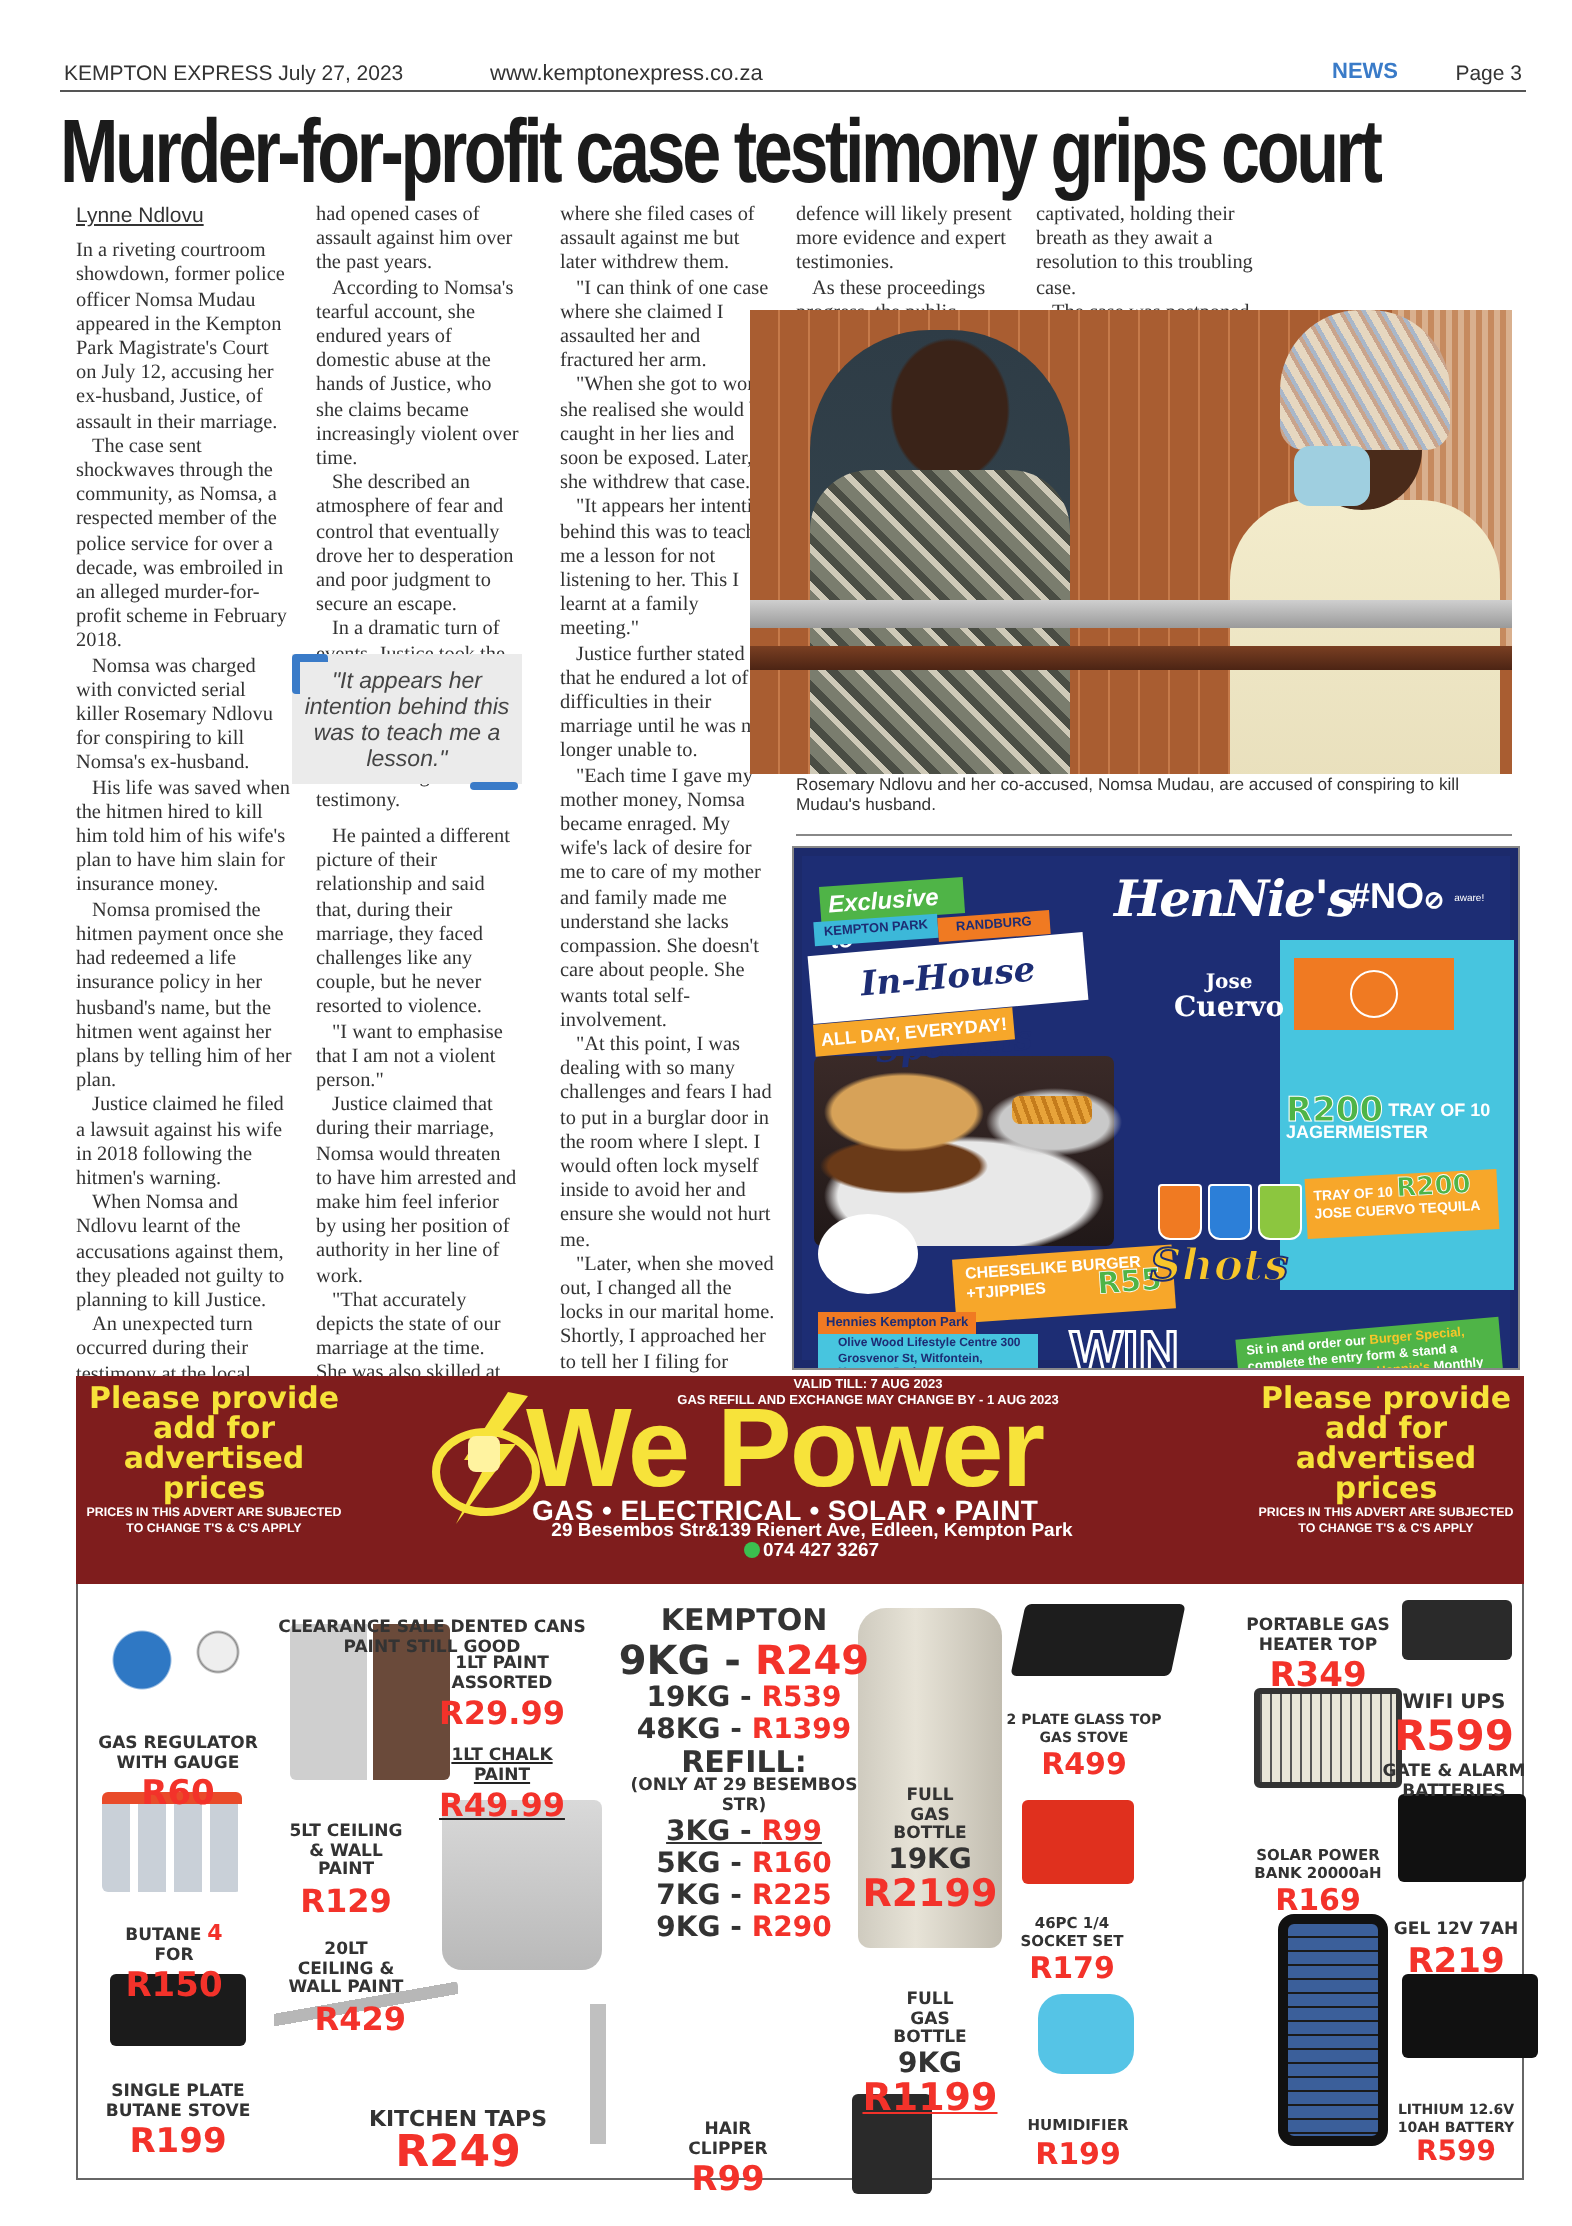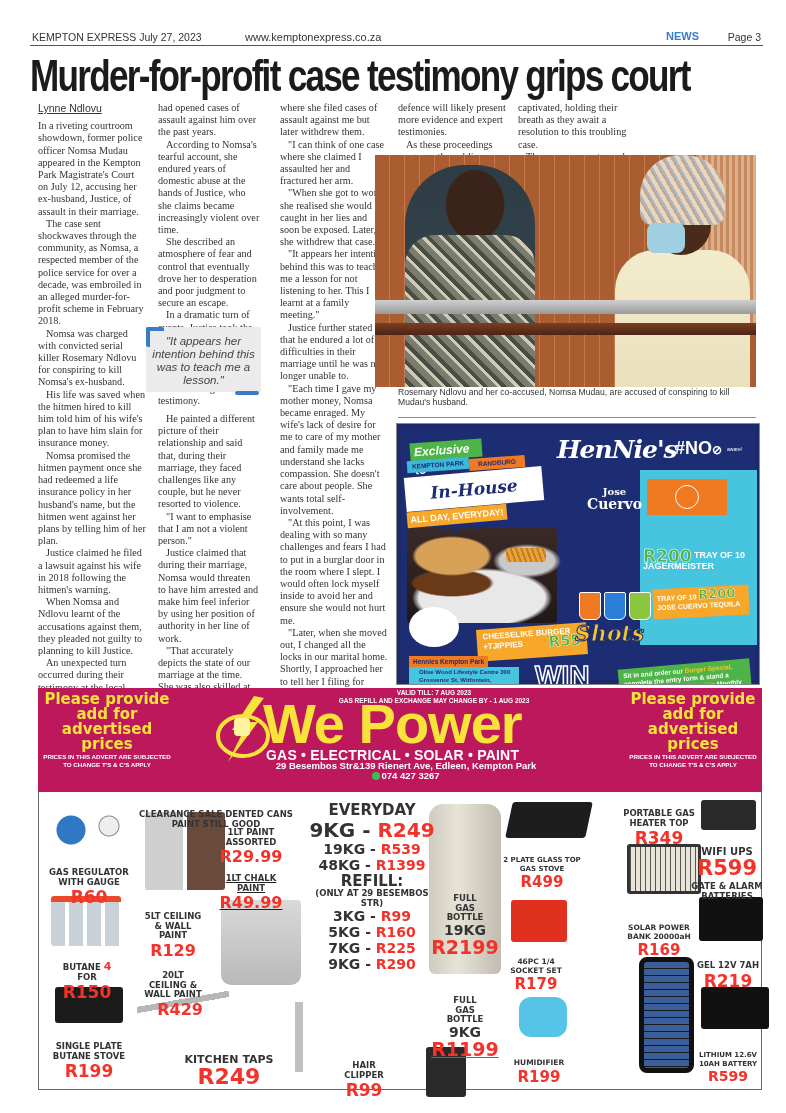--- a/index.html
+++ b/index.html
@@ -69,21 +69,21 @@
   .h-shots { position: absolute; left: 178px; top: 196px; color: #f7c62a; font-size: 22px; font-weight: bold; font-style: italic; font-family: "DejaVu Serif", serif; -webkit-text-stroke: 1px #1d2d74; }
   .h-glasses { position: absolute; left: 180px; top: 168px; width: 80px; height: 34px; }
   .h-glasses span { position: absolute; top: 0; width: 22px; height: 28px; border-radius: 2px 2px 6px 6px; border: 1px solid #fff; }
   .h-loc-title { position: absolute; left: 12px; top: 232px; background: #f07a22; color: #1d2d74; font-size: 6.5px; font-weight: bold; padding: 2px 4px; }
   .h-loc { position: absolute; left: 12px; top: 243px; width: 110px; background: #47c5df; color: #1d2d74; font-size: 6px; font-weight: bold; line-height: 7.5px; padding: 2px 4px 2px 10px; }
   .h-win { position: absolute; left: 138px; top: 236px; color: #1d2d74; font-size: 28px; font-weight: bold; -webkit-text-stroke: 1.5px #fff; }
   .h-green { position: absolute; left: 222px; top: 240px; width: 132px; height: 36px; background: #4fb447; color: #fff; font-size: 6.5px; font-weight: bold; line-height: 8px; padding: 3px 5px; transform: rotate(-5deg); }
   .h-green b { color: #f7c62a; }
 
   
-  .wp-banner { position: absolute; left: 38px; top: 688px; width: 724px; height: 104px; background: #be185d; font-family: "Liberation Sans", sans-serif; color: #f7e33a; }
+  .wp-banner { position: absolute; left: 38px; top: 688px; width: 724px; height: 104px; background: #7f1d1d; font-family: "Liberation Sans", sans-serif; color: #f7e33a; }
   .wp-side { position: absolute; top: 4px; width: 130px; text-align: center; }
   .wp-side .big { font-size: 15px; font-weight: bold; line-height: 15px; font-family: "DejaVu Sans", sans-serif; }
   .wp-side .small { color: #fff; font-size: 6.2px; font-weight: bold; line-height: 7.5px; margin-top: 1px; }
   .wp-valid { position: absolute; left: 246px; top: 1px; color: #fff; font-size: 6.5px; font-weight: bold; text-align: center; width: 300px; line-height: 7.5px; }
   .wp-title { position: absolute; left: 225px; top: 8px; font-size: 56px; font-weight: bold; color: #f7e33a; letter-spacing: -1px; line-height: 56px; }
   .wp-bolt { position: absolute; left: 176px; top: 8px; width: 58px; height: 68px; }
   .wp-sub { position: absolute; left: 228px; top: 60px; width: 340px; color: #fff; font-size: 14px; font-weight: bold; text-align: left; line-height: 14px; letter-spacing: .2px; }
   .wp-addr { position: absolute; left: 178px; top: 73px; width: 380px; color: #fff; font-size: 9.5px; font-weight: bold; text-align: center; line-height: 10px; }
   .wp-phone-ico { display: inline-block; width: 8px; height: 8px; border-radius: 50%; background: #3bbf4f; vertical-align: middle; margin-right: 1px; }
 
@@ -305,27 +305,27 @@
   <div class="prod" style="left:104px;top:165px;width:60px;">
     <div class="lbl">20LT CEILING &amp; WALL PAINT</div>
     <div class="price" style="font-size:16px;text-align:right;">R429</div>
   </div>
   <div class="prod" style="left:120px;top:248px;width:140px;">
     <div class="lbl" style="font-size:11px;line-height:12px;">KITCHEN TAPS</div>
     <div class="price" style="font-size:22px;line-height:22px;">R249</div>
   </div>
 
   <div class="ex" style="left:258px;top:10px;width:150px;">
-    <div style="font-size:15px;line-height:17px;">EVERYDAY</div>
+    <div style="font-size:15px;line-height:17px;">KEMPTON</div>
     <div style="font-size:20px;line-height:22px;"><span>9KG - </span><span class="price">R249</span></div>
     <div style="font-size:14px;line-height:16px;"><span>19KG - </span><span class="price">R539</span></div>
     <div style="font-size:14px;line-height:16px;"><span>48KG - </span><span class="price">R1399</span></div>
     <div style="font-size:15px;line-height:16px;">REFILL:</div>
     <div style="font-size:8.5px;line-height:9.5px;padding:0 14px;">(ONLY AT 29 BESEMBOS STR)</div>
-    <div style="font-size:14px;line-height:16px;"><span>3KG - </span><span class="price">R99</span></div>
+    <div style="font-size:14px;line-height:16px;text-decoration:underline;"><span>3KG - </span><span class="price">R99</span></div>
     <div style="font-size:14px;line-height:16px;"><span>5KG - </span><span class="price">R160</span></div>
     <div style="font-size:14px;line-height:16px;"><span>7KG - </span><span class="price">R225</span></div>
     <div style="font-size:14px;line-height:16px;"><span>9KG - </span><span class="price">R290</span></div>
   </div>
   <div class="prod" style="left:300px;top:255px;width:50px;">
     <div class="lbl">HAIR CLIPPER</div>
     <div class="price" style="font-size:17px;">R99</div>
   </div>
 
   <div class="prod" style="left:388px;top:88px;width:76px;">

